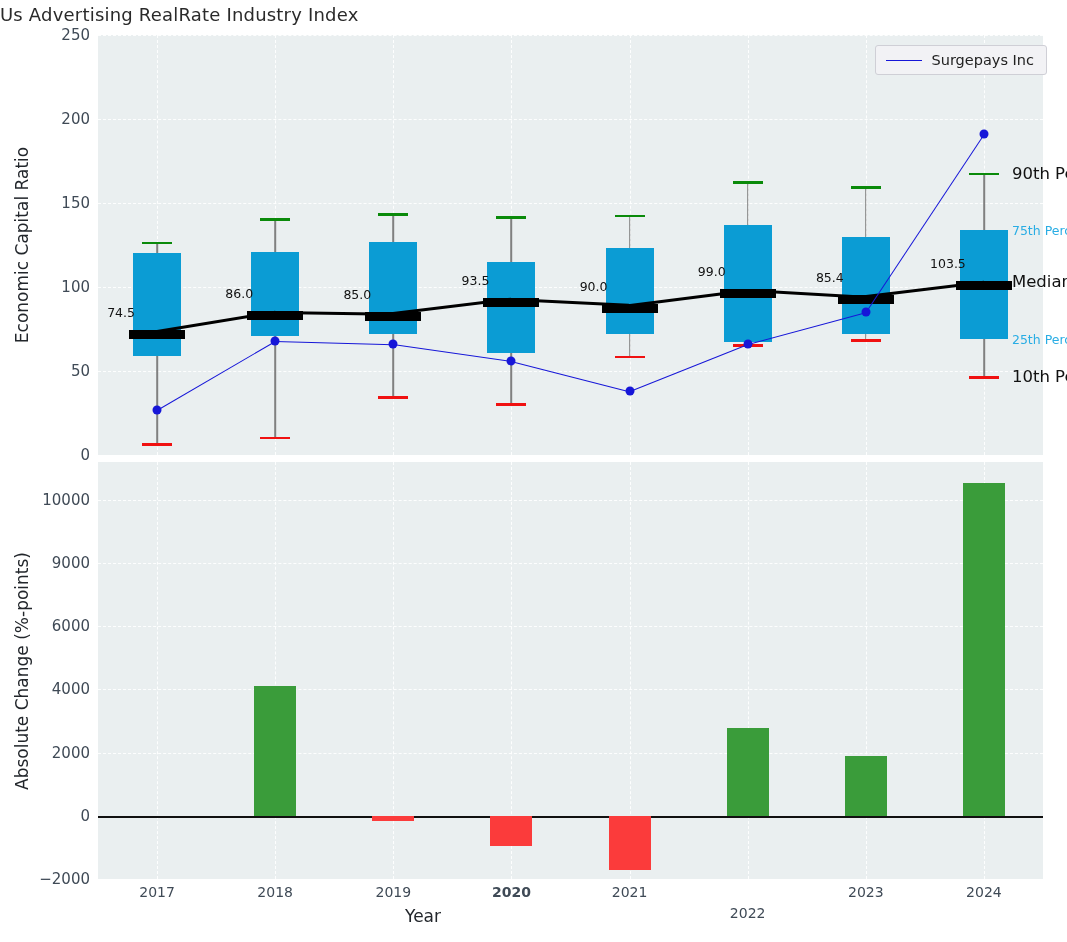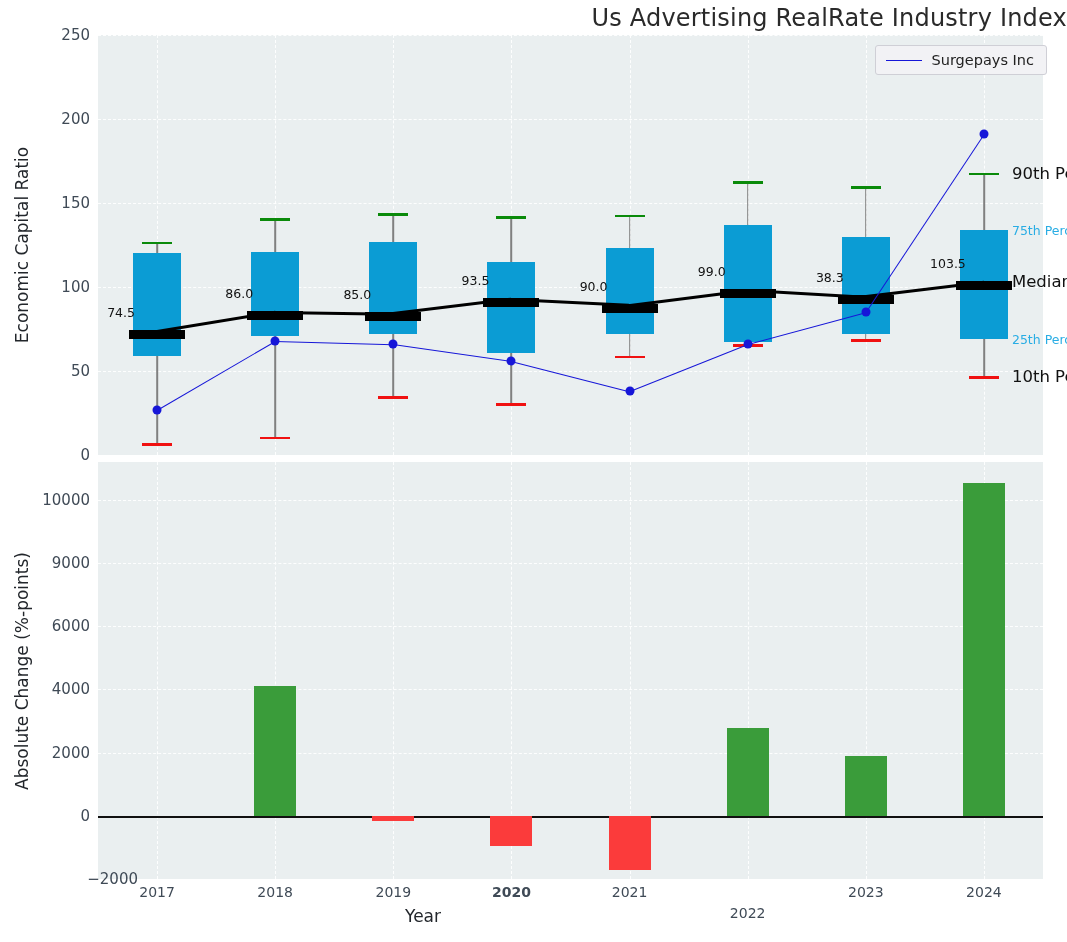--- a/index.html
+++ b/index.html
@@ -1,19 +1,19 @@
 <!DOCTYPE html>
 <html><head>
 <meta charset="utf-8">
 <style>
   html,body{margin:0;padding:0;background:#ffffff;}
   body{width:1067px;height:942px;font-family:"DejaVu Sans","Liberation Sans",sans-serif;overflow:hidden;}
   #root{position:relative;width:1067px;height:942px;}
 
-  .title{position:absolute;left:0;top:4px;width:1067px;text-align:right;font-size:24px;color:#2a2a2a;letter-spacing:.2px;}
+  .title{position:absolute;left:0;top:4px;width:1067px;text-align:left;font-size:18px;color:#2a2a2a;letter-spacing:.2px;}
 
   
   #topPanel{position:absolute;left:98px;top:35px;width:945px;height:420px;background:#eaeff0;}
   #botPanel{position:absolute;left:98px;top:462px;width:945px;height:417px;background:#eaeff0;}
 
   .gl{position:absolute;left:0;width:100%;height:0;border-top:1.4px dashed #ffffff;opacity:.95;}
   .glv{position:absolute;top:0;height:100%;width:0;border-left:1.4px dashed #ffffff;opacity:.95;}
 
   .ytick{position:absolute;right:0;transform:translateY(-50%);font-size:15px;color:#3f4a56;text-align:right;width:90px;padding-right:8px;}
   .ylab{position:absolute;font-size:17px;color:#22262b;transform-origin:0 0;transform:rotate(-90deg);white-space:nowrap;}
@@ -114,21 +114,21 @@
       <div class="medlabel" style="left: 239.188px; top: 300.52px;">86.0</div>
       <div class="medseg" style="left: 365.312px; top: 312.2px; width: 56px; transform: rotate(0deg);"></div>
       <div class="medlabel" style="left: 357.312px; top: 302.2px; text-align: right;">85.0</div>
       <div class="medseg" style="left: 483.438px; top: 297.92px; width: 56px; transform: rotate(0deg);"></div>
       <div class="medlabel" style="left: 475.438px; top: 287.92px;">93.5</div>
       <div class="medseg" style="left: 601.562px; top: 303.8px; width: 56px; transform: rotate(0deg);"></div>
       <div class="medlabel" style="left: 593.562px; top: 293.8px;">90.0</div>
       <div class="medseg" style="left: 719.688px; top: 288.68px; width: 56px; transform: rotate(0deg);"></div>
       <div class="medlabel" style="left: 711.688px; top: 278.68px;">99.0</div>
       <div class="medseg" style="left: 837.812px; top: 295.4px; width: 56px; transform: rotate(0deg);"></div>
-      <div class="medlabel" style="left: 829.812px; top: 285.4px;">38.3</div>
+      <div class="medlabel" style="left: 829.812px; top: 285.4px;">85.4</div>
       <div class="medseg" style="left: 955.938px; top: 281.12px; width: 56px; transform: rotate(0deg);"></div>
       <div class="medlabel" style="left: 947.938px; top: 271.12px;">103.5</div>
       <div class="bseg" style="left: 157.062px; top: 409.64px; width: 136.741px; transform: rotate(-30.2469deg);"></div>
       <div class="bseg" style="left: 275.188px; top: 340.76px; width: 118.173px; transform: rotate(1.62931deg);"></div>
       <div class="bseg" style="left: 393.312px; top: 344.12px; width: 119.314px; transform: rotate(8.09445deg);"></div>
       <div class="bseg" style="left: 511.438px; top: 360.92px; width: 121.934px; transform: rotate(14.3593deg);"></div>
       <div class="bseg" style="left: 629.562px; top: 391.16px; width: 127.147px; transform: rotate(-21.7135deg);"></div>
       <div class="bseg" style="left: 747.688px; top: 344.12px; width: 122.362px; transform: rotate(-15.1214deg);"></div>
       <div class="bseg" style="left: 865.812px; top: 312.2px; width: 213.696px; transform: rotate(-56.4427deg);"></div>
       <div class="bdot" style="left: 157.062px; top: 409.64px;"></div>
@@ -181,21 +181,21 @@
 
   <div class="xlab">Year</div>
 
 <div class="ytick" style="top: 455px; left: 0px;">0</div>
     <div class="ytick" style="top: 371px; left: 0px;">50</div>
     <div class="ytick" style="top: 287px; left: 0px;">100</div>
     <div class="ytick" style="top: 203px; left: 0px;">150</div>
     <div class="ytick" style="top: 119px; left: 0px;">200</div>
     <div class="ytick" style="top: 35px; left: 0px;">250</div>
     <div class="ylab" style="left: 22px; top: 245px; transform: rotate(-90deg) translate(-50%, -50%);">Economic Capital Ratio</div>
-    <div class="ytick" style="top: 879px; left: 0px; padding-left: 48px;">−2000</div>
+    <div class="ytick" style="top: 879px; left: 0px;">−2000</div>
     <div class="ytick" style="top: 815.818px; left: 0px;">0</div>
     <div class="ytick" style="top: 752.636px; left: 0px;">2000</div>
     <div class="ytick" style="top: 689.455px; left: 0px;">4000</div>
     <div class="ytick" style="top: 626.273px; left: 0px;">6000</div>
     <div class="ytick" style="top: 563.091px; left: 0px;">9000</div>
     <div class="ytick" style="top: 499.909px; left: 0px;">10000</div>
     <div class="ylab" style="left: 22px; top: 670.5px; transform: rotate(-90deg) translate(-50%, -50%);">Absolute Change (%-points)</div>
     <div class="xtick" style="left: 157.062px;">2017</div>
     <div class="xtick" style="left: 275.188px;">2018</div>
     <div class="xtick" style="left: 393.312px;">2019</div>

